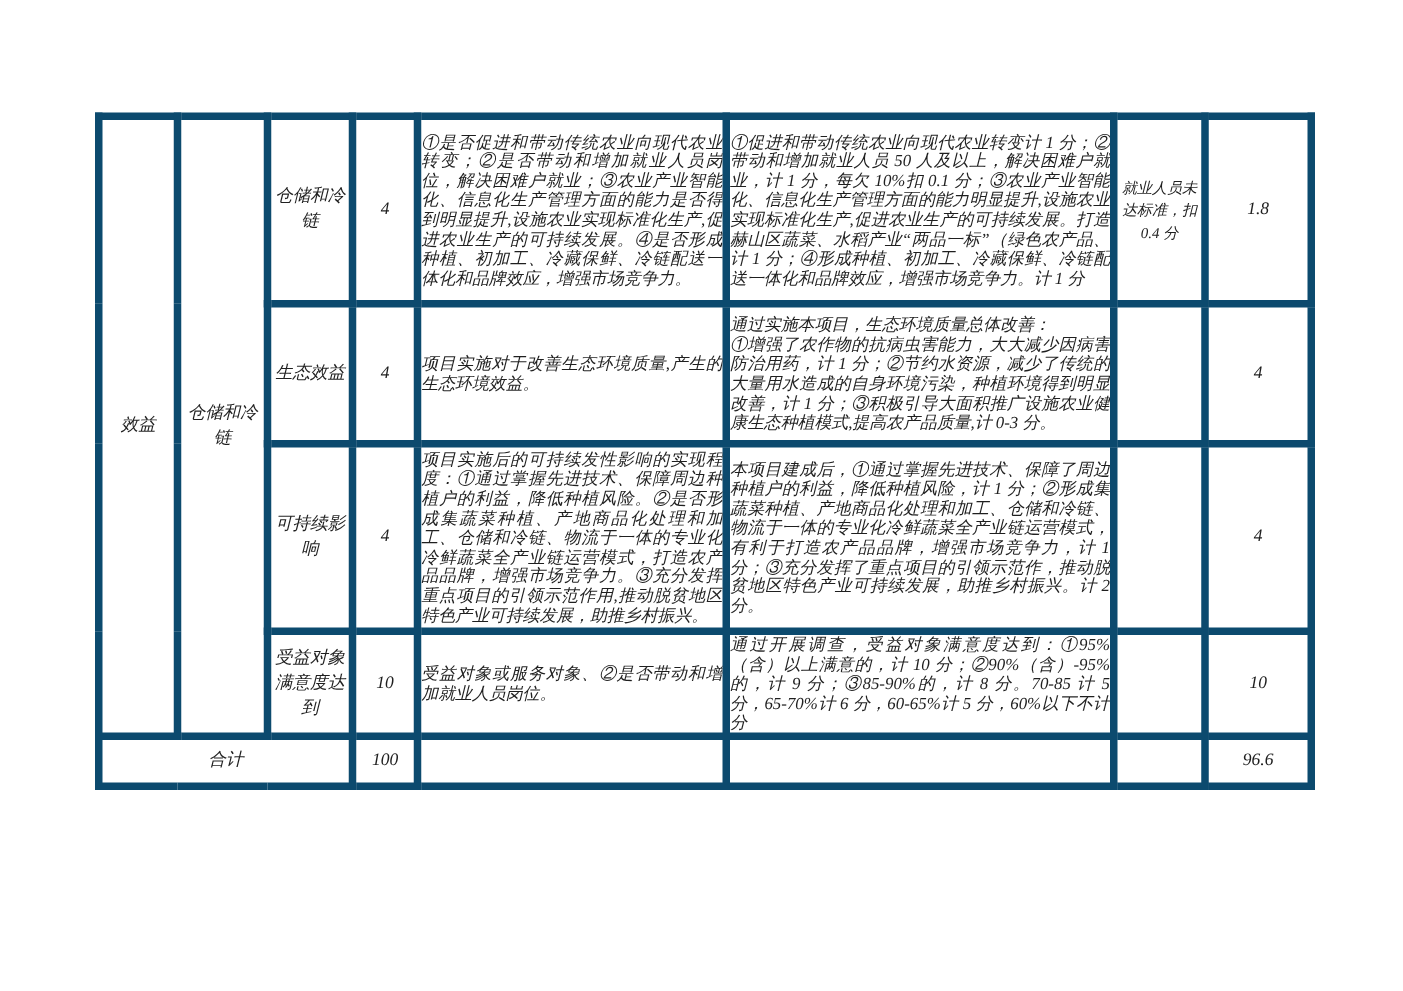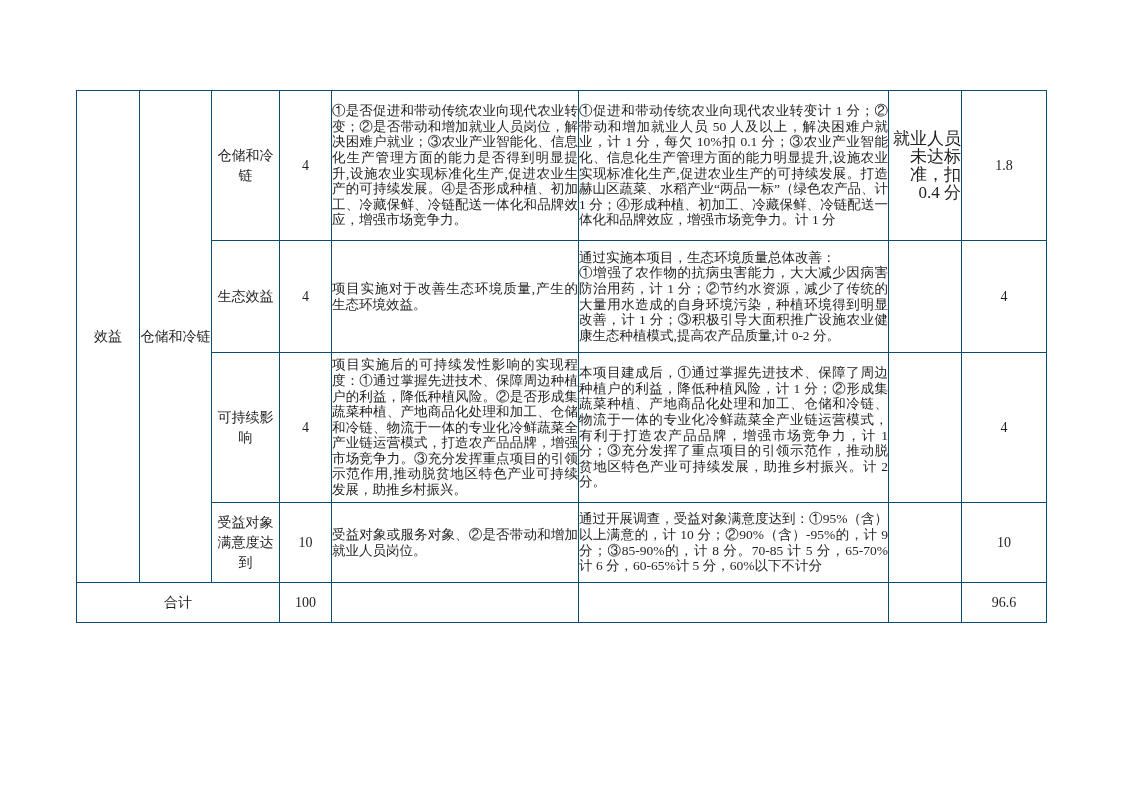--- a/index.html
+++ b/index.html
@@ -16,24 +16,25 @@
     overflow: hidden;
   }
   table.eval-table {
     position: absolute;
     left: 76px;
     top: 90px;
     border-collapse: collapse;
     table-layout: fixed;
   }
   table.eval-table td {
-    border: 1px solid #0c4a6e;
+    border: 6px solid #0c4a6e;
     padding: 0;
     vertical-align: middle;
     overflow: hidden;
+    font-style: italic;
   }
   tr.r1 { height: 150px; }
   tr.r2 { height: 112px; }
   tr.r3 { height: 150px; }
   tr.r4 { height: 80px;  }
   tr.r5 { height: 40px;  }
 
   .c-label {
     text-align: center;
     font-size: 14px;
@@ -46,22 +47,22 @@
     line-height: 18px;
   }
   .c-text {
     text-align: justify;
     font-size: 13.5px;
     line-height: 15.6px;
     padding: 2px 7px;
     white-space: pre-line;
   }
   .c-ded {
-    text-align: right;
-    font-size: 17px;
+    text-align: center;
+    font-size: 12px;
     line-height: 18px;
     padding: 2px 6px;
   }
 </style>
 </head>
 <body>
 
 <table class="eval-table">
   <colgroup>
     <col style="width:63px">
@@ -82,21 +83,21 @@
       <td class="c-text">①是否促进和带动传统农业向现代农业转变；②是否带动和增加就业人员岗位，解决困难户就业；③农业产业智能化、信息化生产管理方面的能力是否得到明显提升,设施农业实现标准化生产,促进农业生产的可持续发展。④是否形成种植、初加工、冷藏保鲜、冷链配送一体化和品牌效应，增强市场竞争力。</td>
       <td class="c-text">①促进和带动传统农业向现代农业转变计 1 分；②带动和增加就业人员 50 人及以上，解决困难户就业，计 1 分，每欠 10%扣 0.1 分；③农业产业智能化、信息化生产管理方面的能力明显提升,设施农业实现标准化生产,促进农业生产的可持续发展。打造赫山区蔬菜、水稻产业“两品一标”（绿色农产品、计 1 分；④形成种植、初加工、冷藏保鲜、冷链配送一体化和品牌效应，增强市场竞争力。计 1 分</td>
       <td class="c-ded">就业人员未达标准，扣 0.4 分</td>
       <td class="c-num">1.8</td>
     </tr>
     <tr class="r2">
       <td class="c-label">生态效益</td>
       <td class="c-num">4</td>
       <td class="c-text">项目实施对于改善生态环境质量,产生的生态环境效益。</td>
       <td class="c-text">通过实施本项目，生态环境质量总体改善：
-①增强了农作物的抗病虫害能力，大大减少因病害防治用药，计 1 分；②节约水资源，减少了传统的大量用水造成的自身环境污染，种植环境得到明显改善，计 1 分；③积极引导大面积推广设施农业健康生态种植模式,提高农产品质量,计 0-2 分。</td>
+①增强了农作物的抗病虫害能力，大大减少因病害防治用药，计 1 分；②节约水资源，减少了传统的大量用水造成的自身环境污染，种植环境得到明显改善，计 1 分；③积极引导大面积推广设施农业健康生态种植模式,提高农产品质量,计 0-3 分。</td>
       <td class="c-ded"></td>
       <td class="c-num">4</td>
     </tr>
     <tr class="r3">
       <td class="c-label">可持续影响</td>
       <td class="c-num">4</td>
       <td class="c-text">项目实施后的可持续发性影响的实现程度：①通过掌握先进技术、保障周边种植户的利益，降低种植风险。②是否形成集蔬菜种植、产地商品化处理和加工、仓储和冷链、物流于一体的专业化冷鲜蔬菜全产业链运营模式，打造农产品品牌，增强市场竞争力。③充分发挥重点项目的引领示范作用,推动脱贫地区特色产业可持续发展，助推乡村振兴。</td>
       <td class="c-text">本项目建成后，①通过掌握先进技术、保障了周边种植户的利益，降低种植风险，计 1 分；②形成集蔬菜种植、产地商品化处理和加工、仓储和冷链、物流于一体的专业化冷鲜蔬菜全产业链运营模式，有利于打造农产品品牌，增强市场竞争力，计 1 分；③充分发挥了重点项目的引领示范作，推动脱贫地区特色产业可持续发展，助推乡村振兴。计 2 分。</td>
       <td class="c-ded"></td>
       <td class="c-num">4</td>

